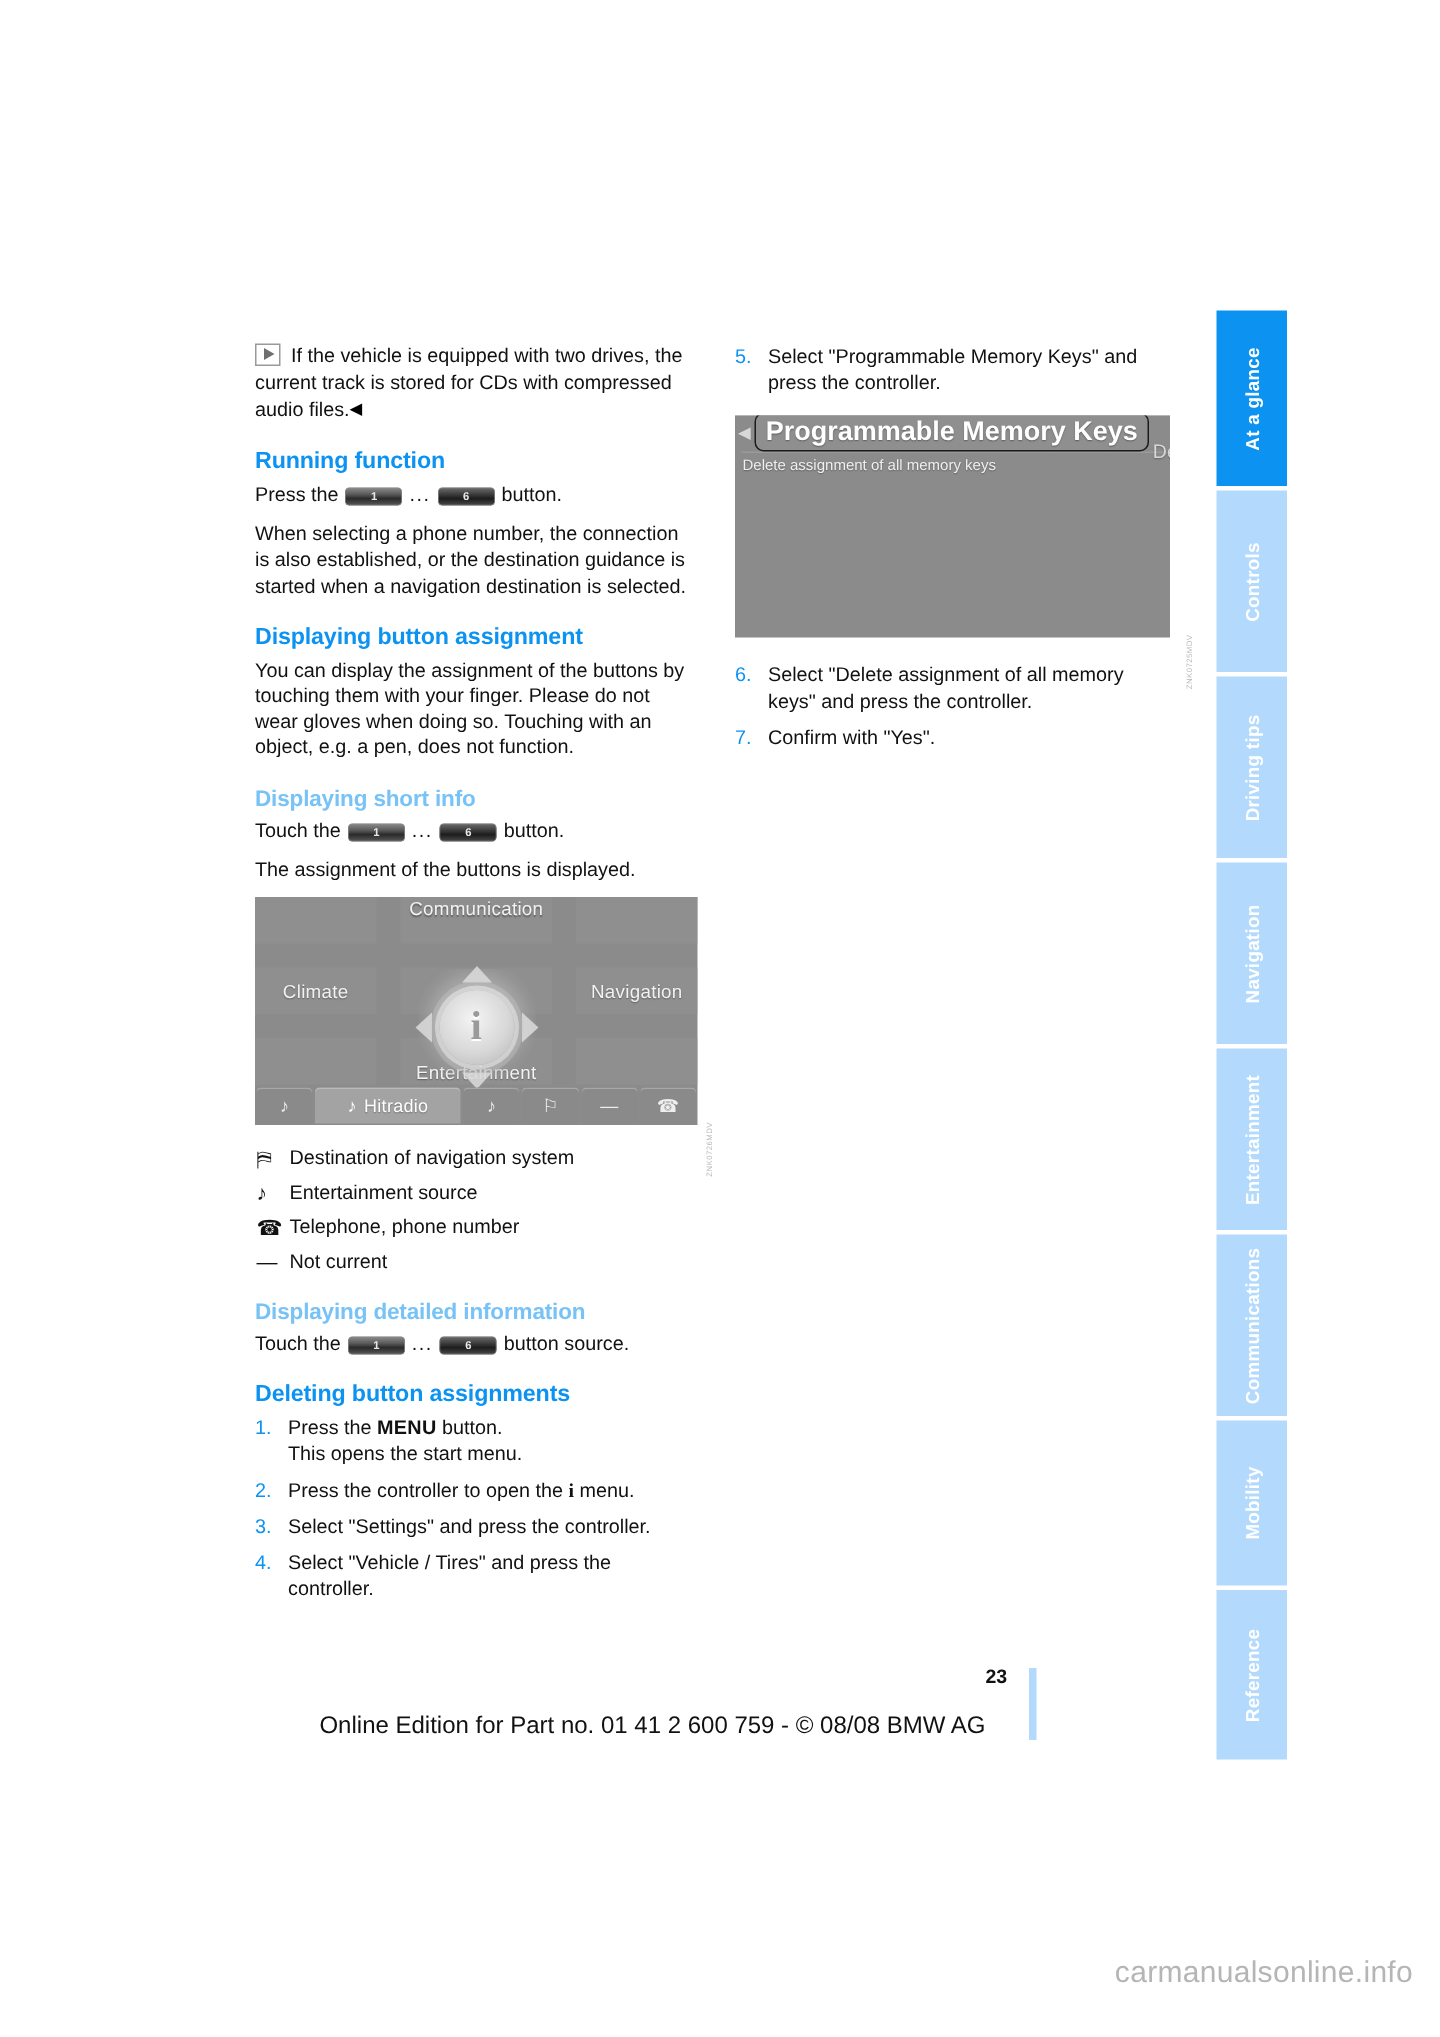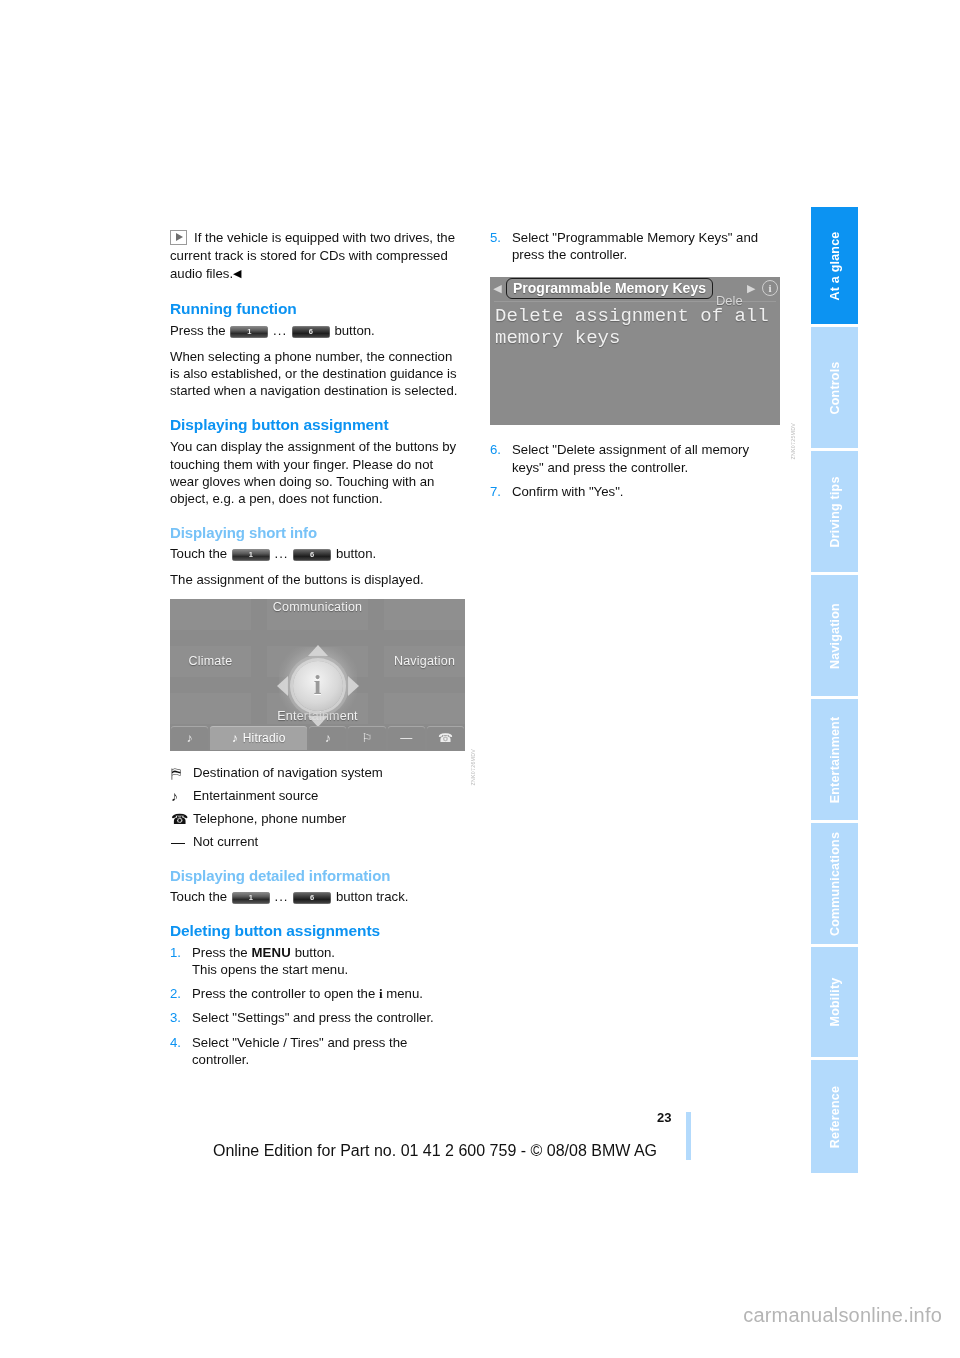--- a/index.html
+++ b/index.html
@@ -202,35 +202,34 @@
   }
   .pmk-top {
     height: 22px; display: flex; align-items: center;
     padding: 0 2px; gap: 3px;
     background: #8b8b8b;
   }
   .pmk-arrow { color: #d8d8d8; font-size: 11px; width: 11px; text-align: center; }
   .pmk-title {
     background: #8f8f8f; color: #ffffff;
     border: 1.6px solid #1b1b1b; border-radius: 6px;
-    font-size: 14px; font-weight: bold;
+    font-size: 18px; font-weight: bold;
     padding: 1px 6px 2px 6px; white-space: nowrap;
     text-shadow: 0 1px 1px rgba(0,0,0,.35);
   }
   .pmk-next { color: #d9d9d9; font-size: 13px; font-weight: normal; text-shadow: 0 1px 1px rgba(0,0,0,.3); margin-top: 25px; }
   .pmk-info {
     margin-left: auto; width: 16px; height: 16px; border-radius: 50%;
     border: 1.4px solid #cfcfcf; color: #e4e4e4;
     font-family: "Liberation Serif", serif; font-weight: bold; font-size: 11px;
     display: flex; align-items: center; justify-content: center;
   }
   .pmk-row {
-    color: #f0f0f0; font-size: 19px; padding: 3px 5px 0 5px;
+    color: #f0f0f0; font-size: 10px; padding: 3px 5px 0 5px;
     text-shadow: 0 1px 1px rgba(0,0,0,.3);
-    font-family: Liberation Mono, monospace;
   }
   .pmk-divider { height: 1px; background: #9a9a9a; margin: 2px 4px 0 4px; }
   .pageno {
     position: absolute; left: 657px; top: 1110px;
     font-size: 13px; font-weight: bold; color: #111; text-align: right;
   }
   .footer-txt {
     position: absolute; left: 170px; top: 1142px; width: 530px;
     text-align: center; font-size: 16px; color: #111;
   }
@@ -341,21 +340,21 @@
         <span>Not current</span>
       </li>
     </ul>
 
     <h3 class="sub">Displaying detailed information</h3>
     <p class="body">
       <span>Touch the</span>
       <span class="keybtn light">1</span>
       <span class="ellips">...</span>
       <span class="keybtn">6</span>
-      <span>button track.</span>
+      <span>button source.</span>
     </p>
 
     <h2 class="sec">Deleting button assignments</h2>
     <ol class="steps">
       <li>
         <span class="num">1.</span>
         <span>Press the </span><span class="menukey">MENU</span><span> button.</span><br>
         <span>This opens the start menu.</span>
       </li>
       <li>

